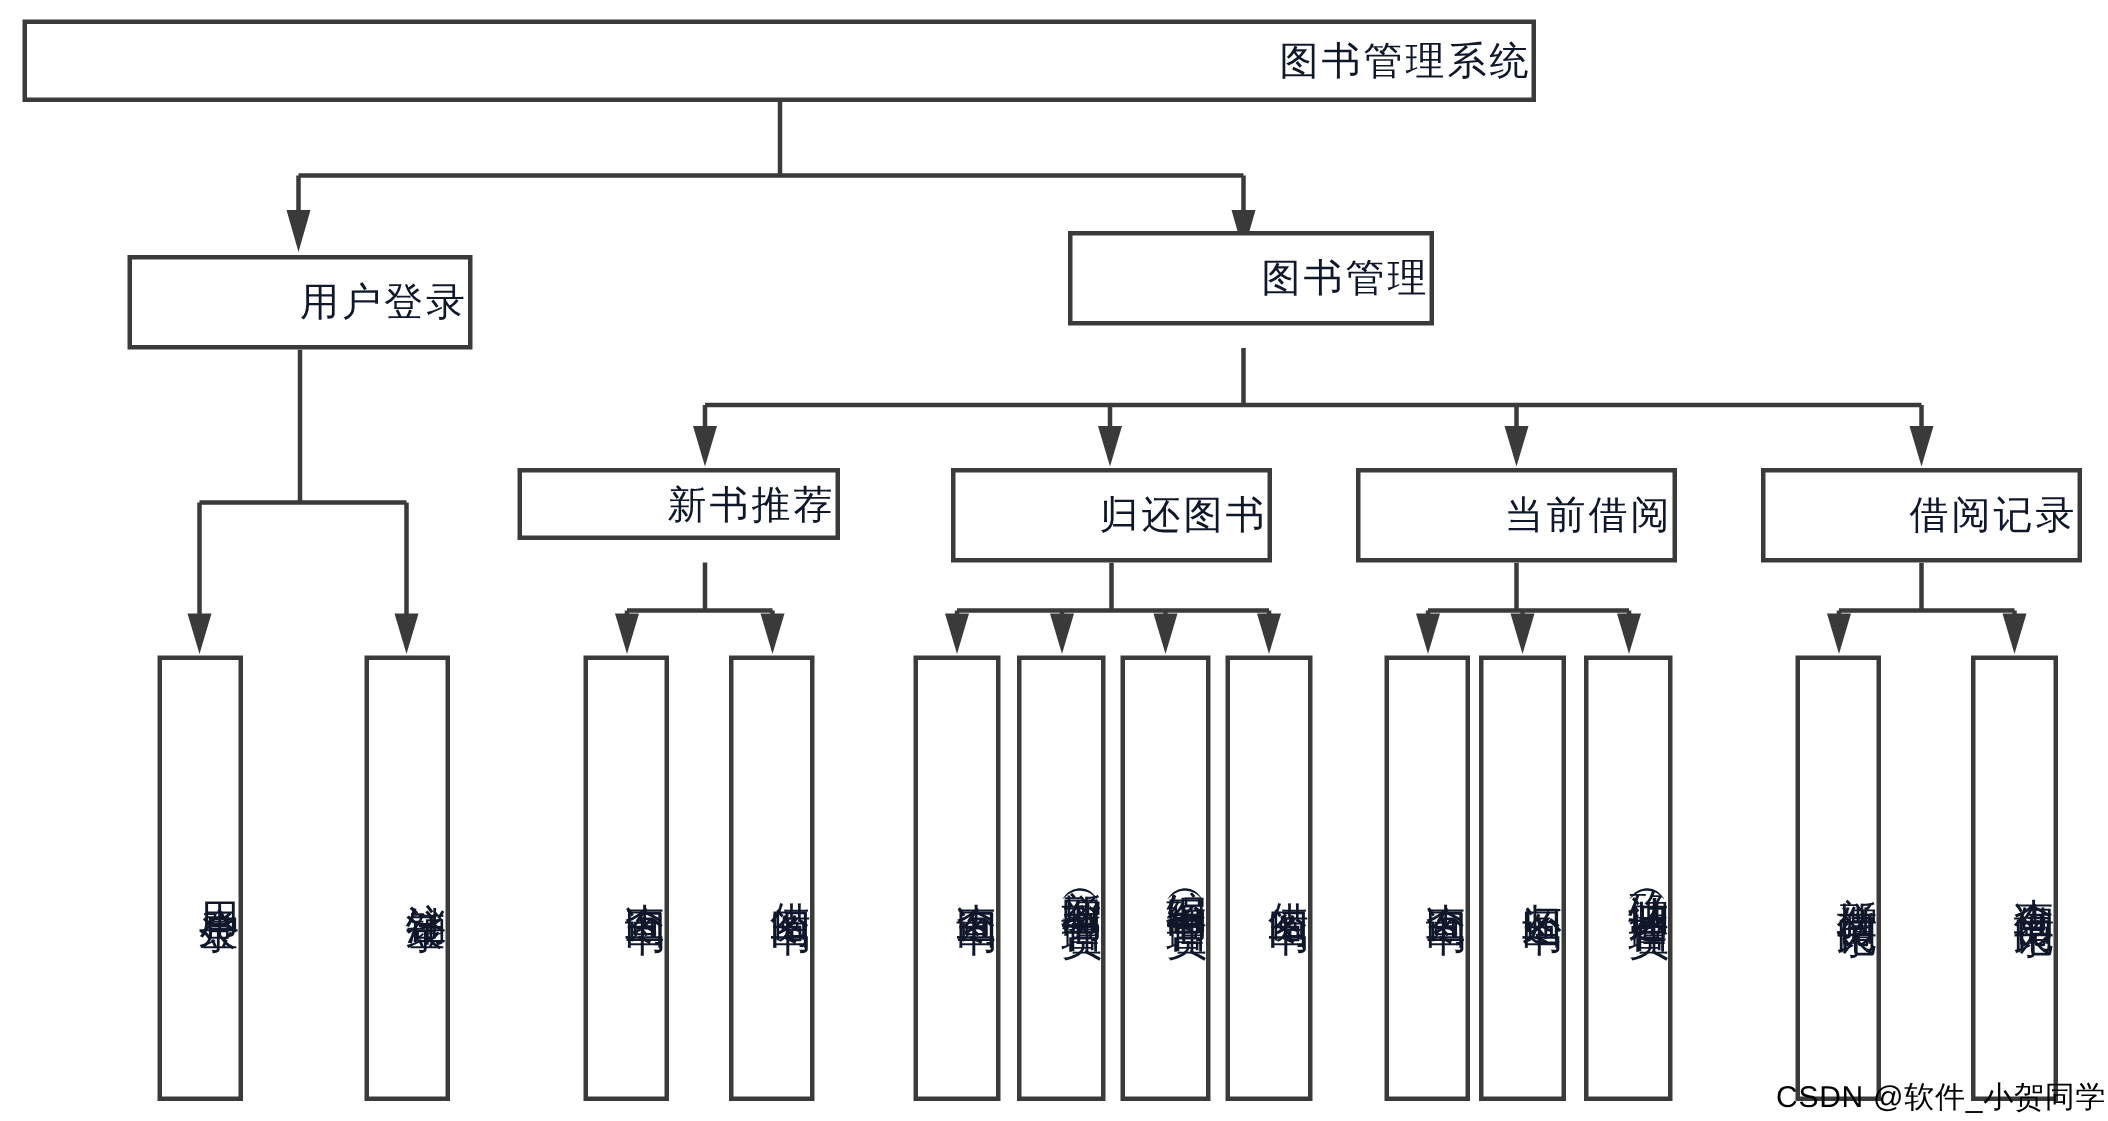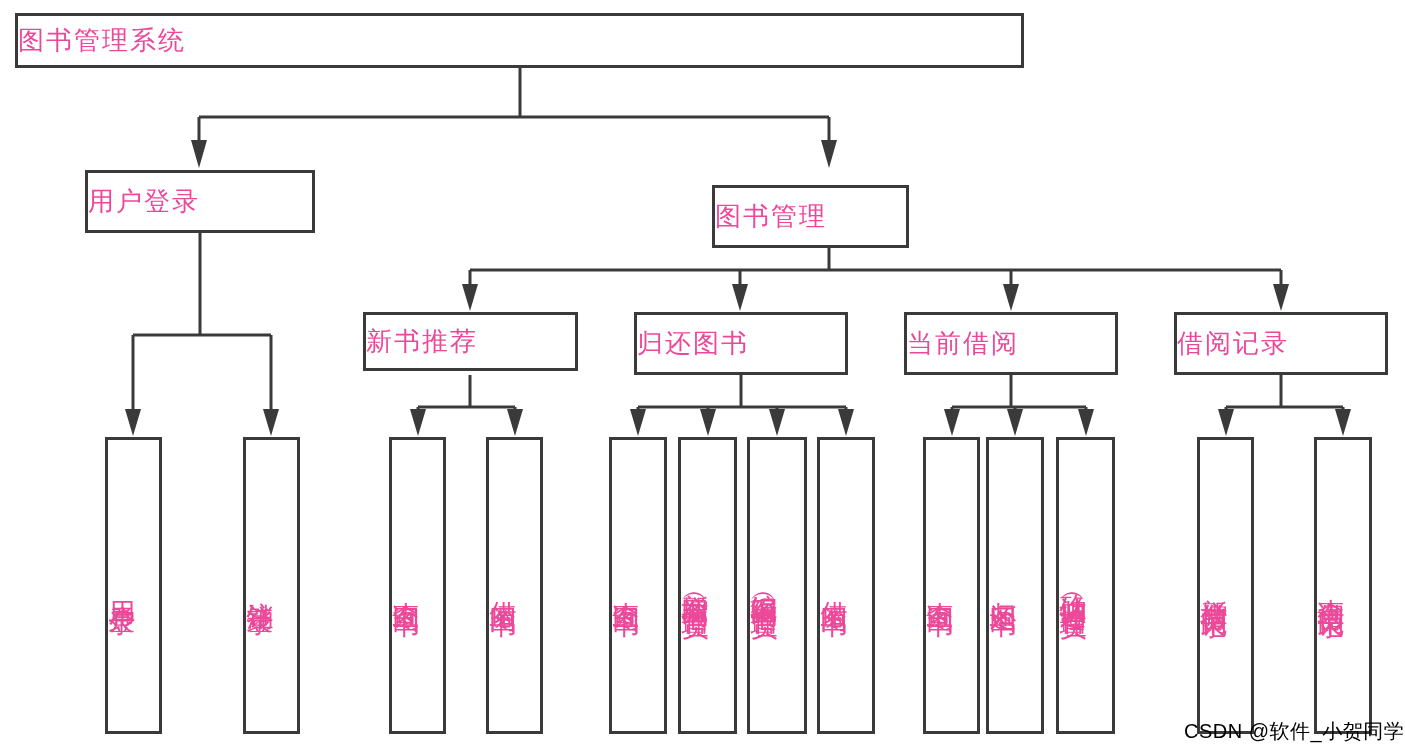--- a/index.html
+++ b/index.html
@@ -17,22 +17,22 @@
     width: 1405px; height: 747px;
     z-index: 1;
   }
   .node {
     position: absolute;
     box-sizing: border-box;
     border: 3px solid #3a3a3a;
     background: #ffffff;
     display: flex;
     align-items: center;
-    justify-content: flex-start;
-    color: #ec4899;
+    justify-content: flex-end;
+    color: #0f172a;
     z-index: 2;
     font-family: Liberation Serif, serif;
   }
   .node.h span {
     font-size: 26px;
     letter-spacing: 2px;
     white-space: nowrap;
   }
   .node.v span {
     writing-mode: vertical-rl;
@@ -93,25 +93,25 @@
     </g>
   </svg>
 
   <div class="node h" style="left:15px; top:13px; width:1009px; height:55px">
     <span>图书管理系统</span>
   </div>
 
   <div class="node h" style="left:85px; top:170px; width:230px; height:63px">
     <span>用户登录</span>
   </div>
-  <div class="node h" style="left:712px; top:185px; width:197px; height:63px">
+  <div class="node h" style="left:712px; top:154px; width:244px; height:63px">
     <span>图书管理</span>
   </div>
 
-  <div class="node h" style="left:363px; top:312px; width:215px; height:59px">
+  <div class="node h" style="left:345px; top:312px; width:215px; height:48px">
     <span>新书推荐</span>
   </div>
   <div class="node h" style="left:634px; top:312px; width:214px; height:63px">
     <span>归还图书</span>
   </div>
   <div class="node h" style="left:904px; top:312px; width:214px; height:63px">
     <span>当前借阅</span>
   </div>
   <div class="node h" style="left:1174px; top:312px; width:214px; height:63px">
     <span>借阅记录</span>

